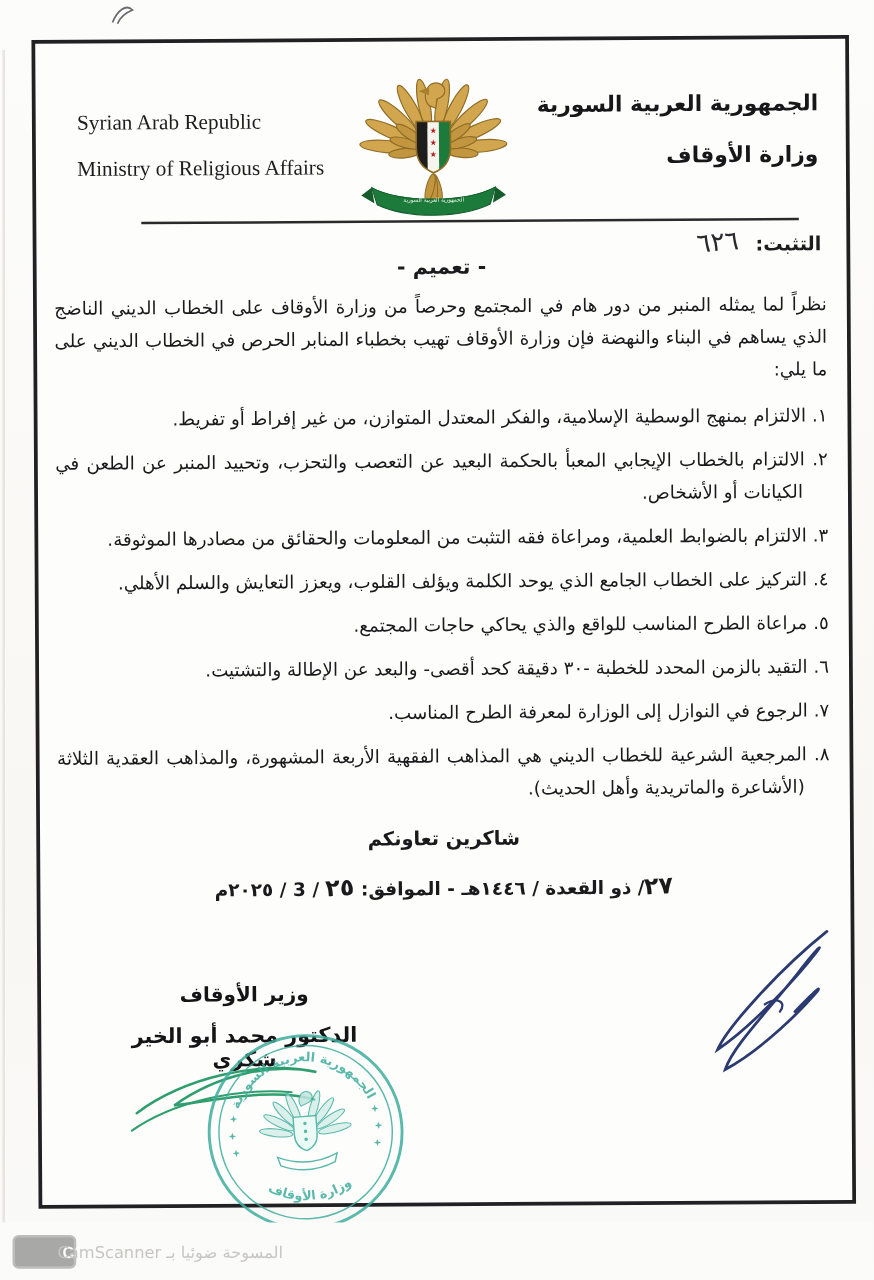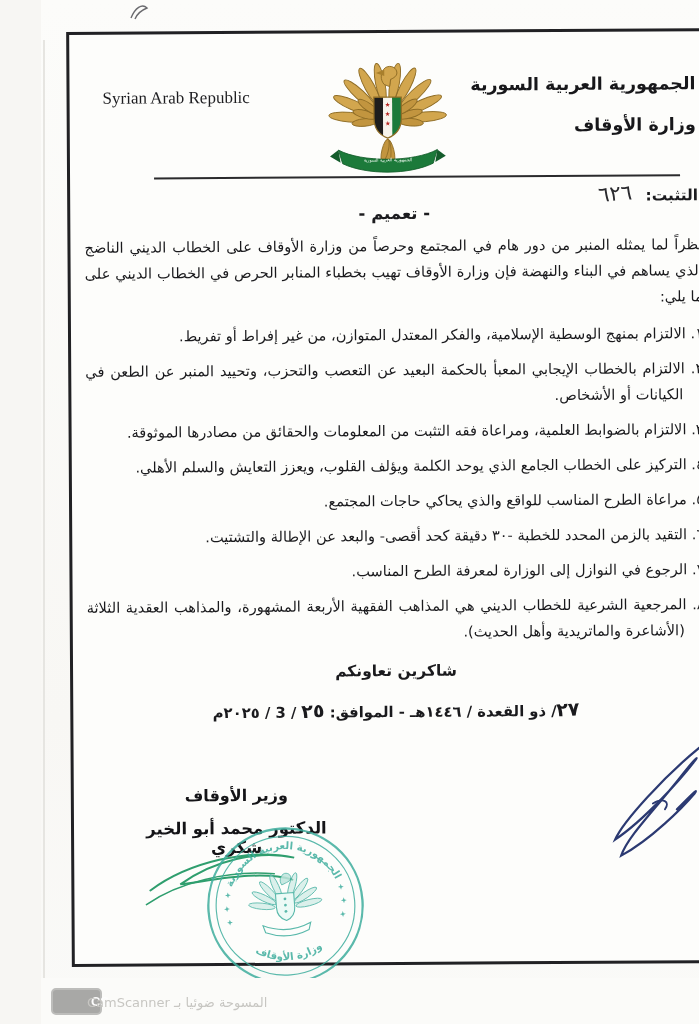--- a/index.html
+++ b/index.html
@@ -2,21 +2,21 @@
 <html><head>
 <meta charset="utf-8">
 <style>
   html,body{margin:0;padding:0;}
   body{
     width:699px;height:1024px;position:relative;overflow:hidden;
     background:#f7f6f3;
     font-family:"DejaVu Sans",sans-serif;
     color:#1c1c1f;
   }
-  .page{position:absolute;inset:0;background:linear-gradient(180deg,#fcfcfa 0%,#f8f7f4 70%,#fafaf8 100%);margin-left:41px;}
+  .page{position:absolute;inset:0;background:linear-gradient(180deg,#fcfcfa 0%,#f8f7f4 70%,#fafaf8 100%);}
   .edge-artifact{position:absolute;left:2px;top:40px;width:2px;height:950px;background:#e6e5e1;}
   .pen-tick{position:absolute;left:88px;top:2px;}
 
   .frame{
     position:absolute;left:28px;top:30px;width:648px;height:929px;
     border:3px solid #212124;background:#fdfdfb;
     transform:rotate(-0.35deg);
   }
 
   
@@ -70,20 +70,21 @@
   <div class="edge-artifact"></div>
 
   <svg class="pen-tick" width="26" height="20">
     <path d="M2,16 C6,6 13,1 18,6 C13,8 8,12 6,17" stroke="#6a6a6e" stroke-width="1.4" fill="none"></path>
   </svg>
 
   <div class="frame">
 
     <div class="hdr-en">
       <div>Syrian Arab Republic</div>
+      <div>Ministry of Religious Affairs</div>
     </div>
 
     <svg class="emblem" width="128" height="120" viewBox="0 0 120 114">
       <g transform="translate(60,62)" fill="#d2a64e" stroke="#8f6d26" stroke-width="0.9">
         <ellipse transform="rotate(-85)" cx="0" cy="-36" rx="4.6" ry="20"></ellipse>
         <ellipse transform="rotate(-66)" cx="0" cy="-36" rx="4.6" ry="20"></ellipse>
         <ellipse transform="rotate(-47)" cx="0" cy="-36" rx="4.6" ry="20"></ellipse>
         <ellipse transform="rotate(-28)" cx="0" cy="-36" rx="4.6" ry="20"></ellipse>
         <ellipse transform="rotate(-11)" cx="0" cy="-36" rx="4.4" ry="19"></ellipse>
         <ellipse transform="rotate(85)" cx="0" cy="-36" rx="4.6" ry="20"></ellipse>

